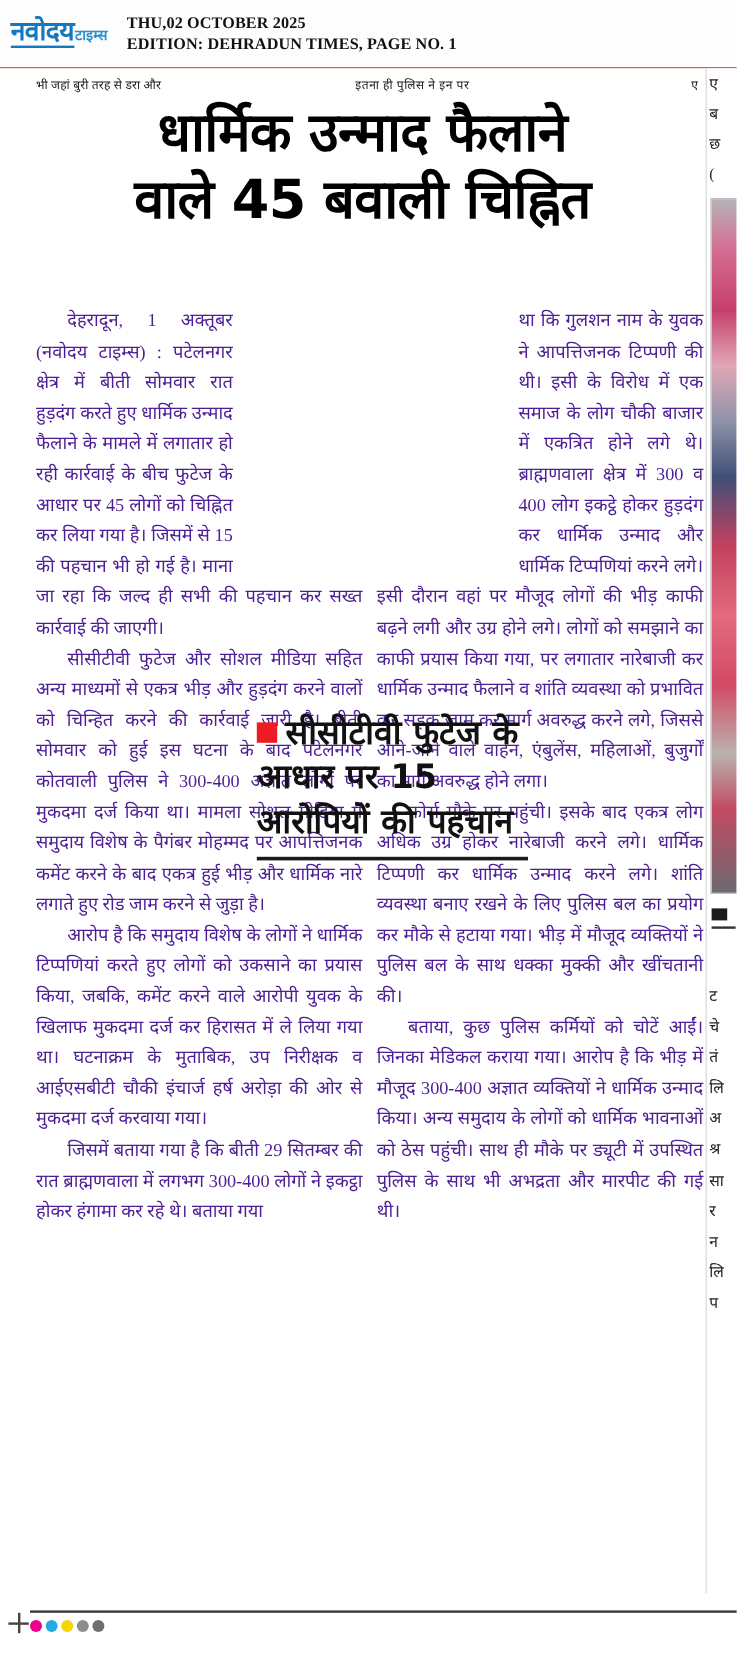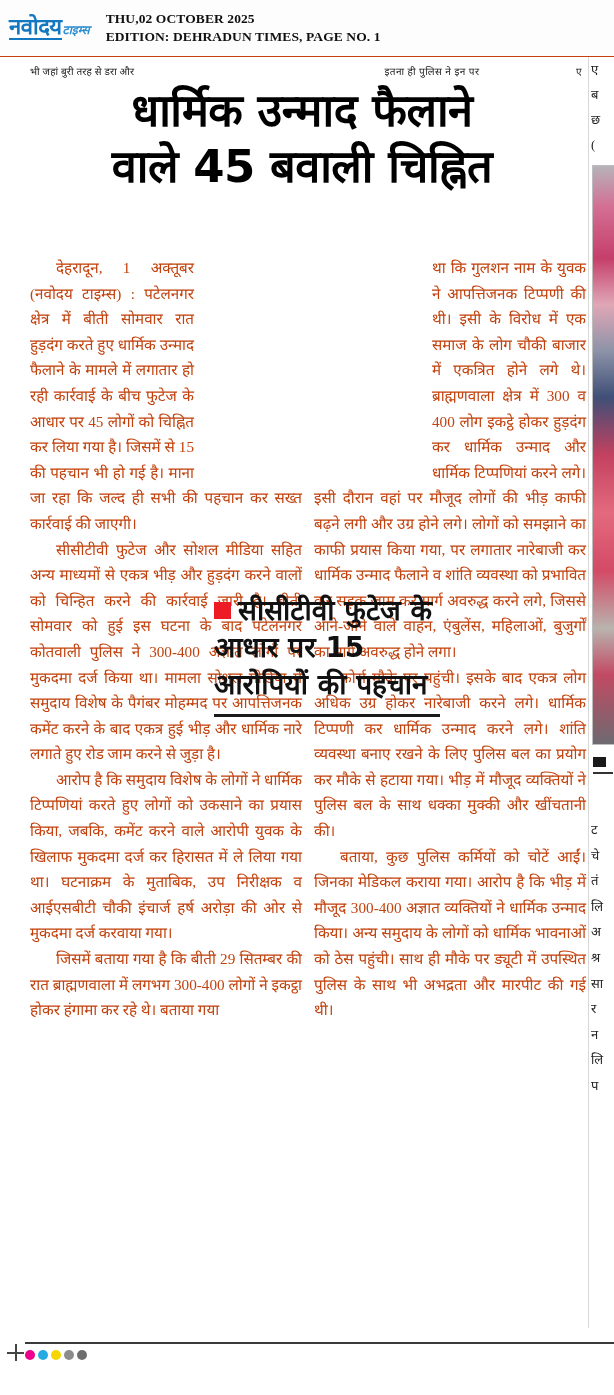--- a/index.html
+++ b/index.html
@@ -41,21 +41,20 @@
     font-weight: bold;
     font-size: 22px;
     color: #1378c0;
     letter-spacing: -0.5px;
     line-height: 1;
     border-bottom: 2px solid #1378c0;
     padding-bottom: 0px;
   }
   #masthead-logo .logo-sub {
     font-family: "DejaVu Sans", sans-serif;
-    font-style: italic;
     font-weight: bold;
     font-size: 12px;
     color: #2f8fd0;
     line-height: 1;
     margin-left: 1px;
   }
   #edition-block {
     font-family: Liberation Serif, serif;
     font-weight: bold;
     font-size: 13.5px;
@@ -86,21 +85,21 @@
     line-height: 20px;
     overflow: hidden;
   }
   #jump-line .jl-col {
     box-sizing: border-box;
     padding: 2px 4px 0 4px;
     white-space: nowrap;
     overflow: hidden;
   }
   #jump-line .jl-a { width: 282px; text-align: justify; letter-spacing: 0.2px; padding-left: 30px;}
-  #jump-line .jl-b { width: 290px; letter-spacing: 0.5px; padding-left: 14px; text-align: center;}
+  #jump-line .jl-b { width: 290px; letter-spacing: 0.5px; padding-left: 14px;}
   #jump-line .jl-c { width: 42px; }
 
   
   #headline {
     position: absolute;
     left: 22px;
     top: 26px;
     width: 560px;
     text-align: center;
     font-family: "DejaVu Sans", sans-serif;
@@ -111,21 +110,21 @@
     color: #000;
   }
   #headline .hl-line { display: block; white-space: nowrap; }
 
   
   .col {
     position: absolute;
     top: 198px;
     font-size: 15.2px;
     line-height: 25.6px;
-    color: #c2410c;
+    color: #4c1d95;
     text-align: justify;
     text-justify: inter-word;
   }
   #col-1 { left: 30px;  width: 272px; }
   #col-2 { left: 314px; width: 272px; }
   .col p { margin: 0; text-indent: 26px; }
   .col p.no-indent { text-indent: 0; }
 
   
   .shape-right {

